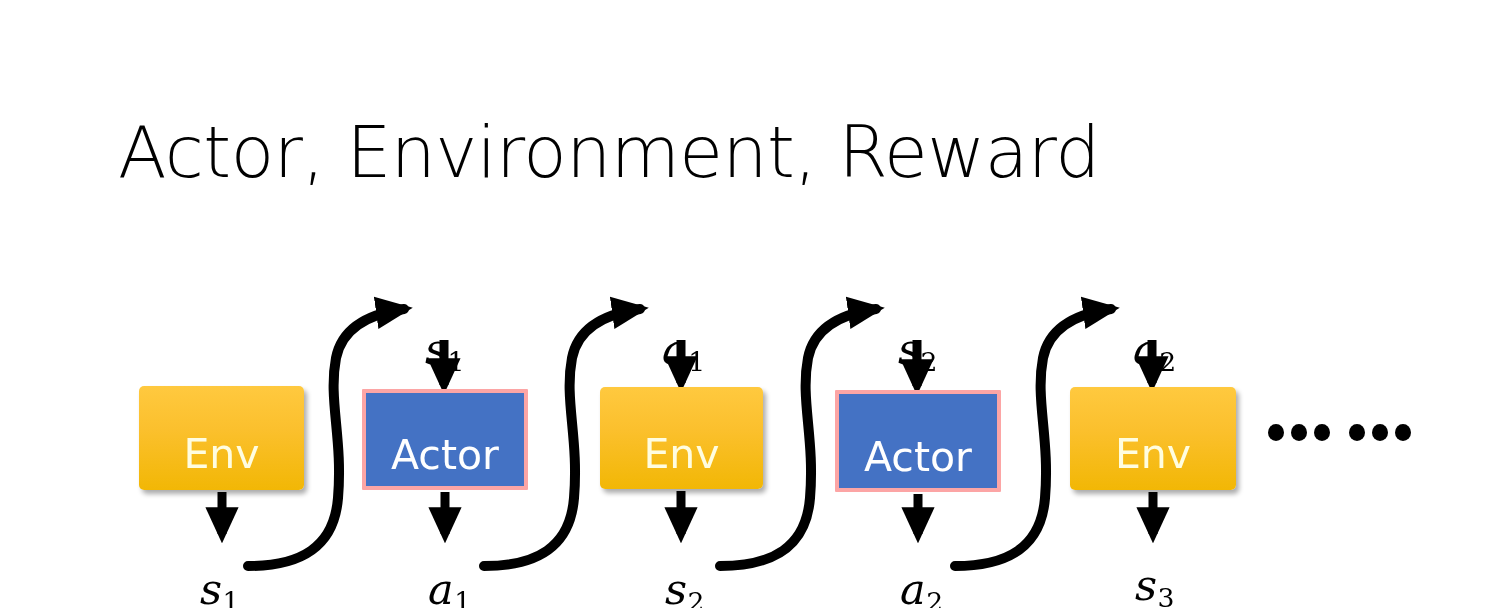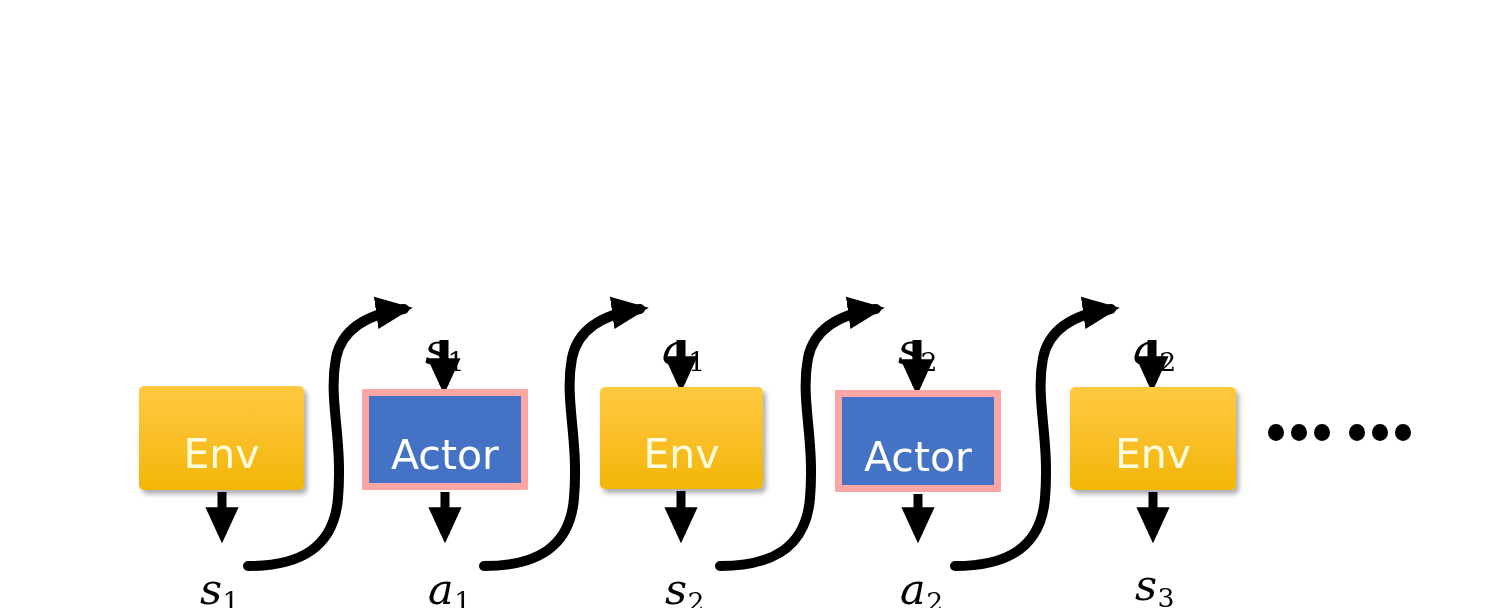--- a/index.html
+++ b/index.html
@@ -56,21 +56,21 @@
     user-select: none;
   }
   .node-box.env {
     background: linear-gradient(to bottom, #FFC93F 0%, #FBC02D 42%, #F2B705 100%);
     border-radius: 5px;
     box-shadow: 3px 4px 5px rgba(0,0,0,0.33);
     color: #FFFDE0;
   }
   .node-box.actor {
     background: #4472C4;
-    border: 7px solid #fca5a5;
+    border: 4px solid #fca5a5;
     border-radius: 1px;
     color: #FFFFFF;
   }
   .node-label {
     display: block;
     transform: translateY(-2px);
     margin-top: 36px;
   }
 
   
@@ -111,20 +111,21 @@
   #ellipsis .gap {
     width: 5px;
     height: 1px;
   }
 </style>
 </head>
 <body>
 
 <div id="slide">
 
+  <div id="slide-title">Actor, Environment, Reward</div>
 
   <svg id="diagram" viewBox="0 0 1500 608" xmlns="http://www.w3.org/2000/svg">
     <defs>
       <marker id="ah" viewBox="0 0 10 10" refX="7.4" refY="5" markerWidth="4.0" markerHeight="4.0" orient="auto-start-reverse">
         <path d="M 0 0.4 L 10 5 L 0 9.6 z" fill="#000000"></path>
       </marker>
       <marker id="ah2" viewBox="0 0 10 10" refX="7.6" refY="5" markerWidth="3.7" markerHeight="3.7" orient="auto-start-reverse">
         <path d="M 0 0.6 L 10 5 L 0 9.4 z" fill="#000000"></path>
       </marker>
     </defs>

